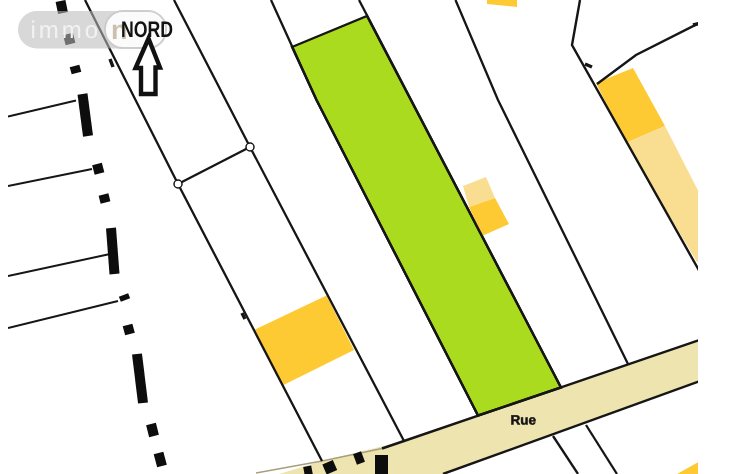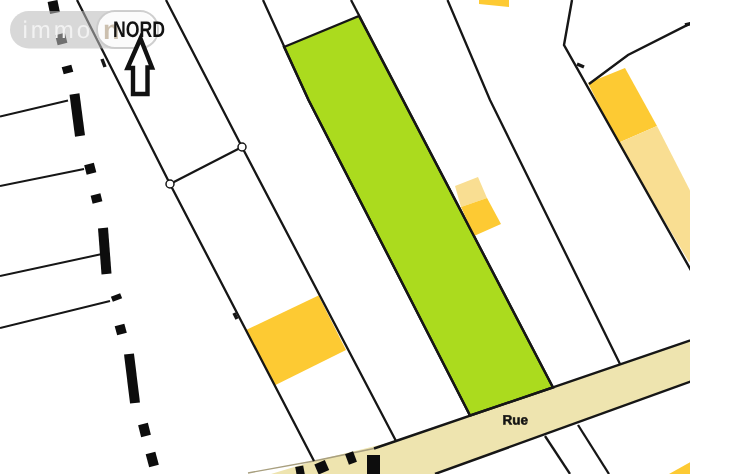--- a/index.html
+++ b/index.html
@@ -1,17 +1,17 @@
 <!DOCTYPE html>
 <html><head>
 <meta charset="utf-8">
 <style>
   html,body{margin:0;padding:0;background:#fff;}
   .page{position:relative;width:690px;height:474px;overflow:hidden;background:#e5e5e5;
-        font-family:"Liberation Sans", sans-serif;}
+        font-family:"Liberation Sans", sans-serif;margin-left:8px;}
 </style>
 </head>
 <body>
 <div class="page">
 <svg width="750" height="474" viewBox="0 0 750 474" xmlns="http://www.w3.org/2000/svg">
 
   <rect x="0" y="0" width="750" height="474" fill="#ffffff"></rect>
 
   <polygon points="271,474 314,461 396,441 750,320 750,360 435,474" fill="#EEE4AF"></polygon>
 

